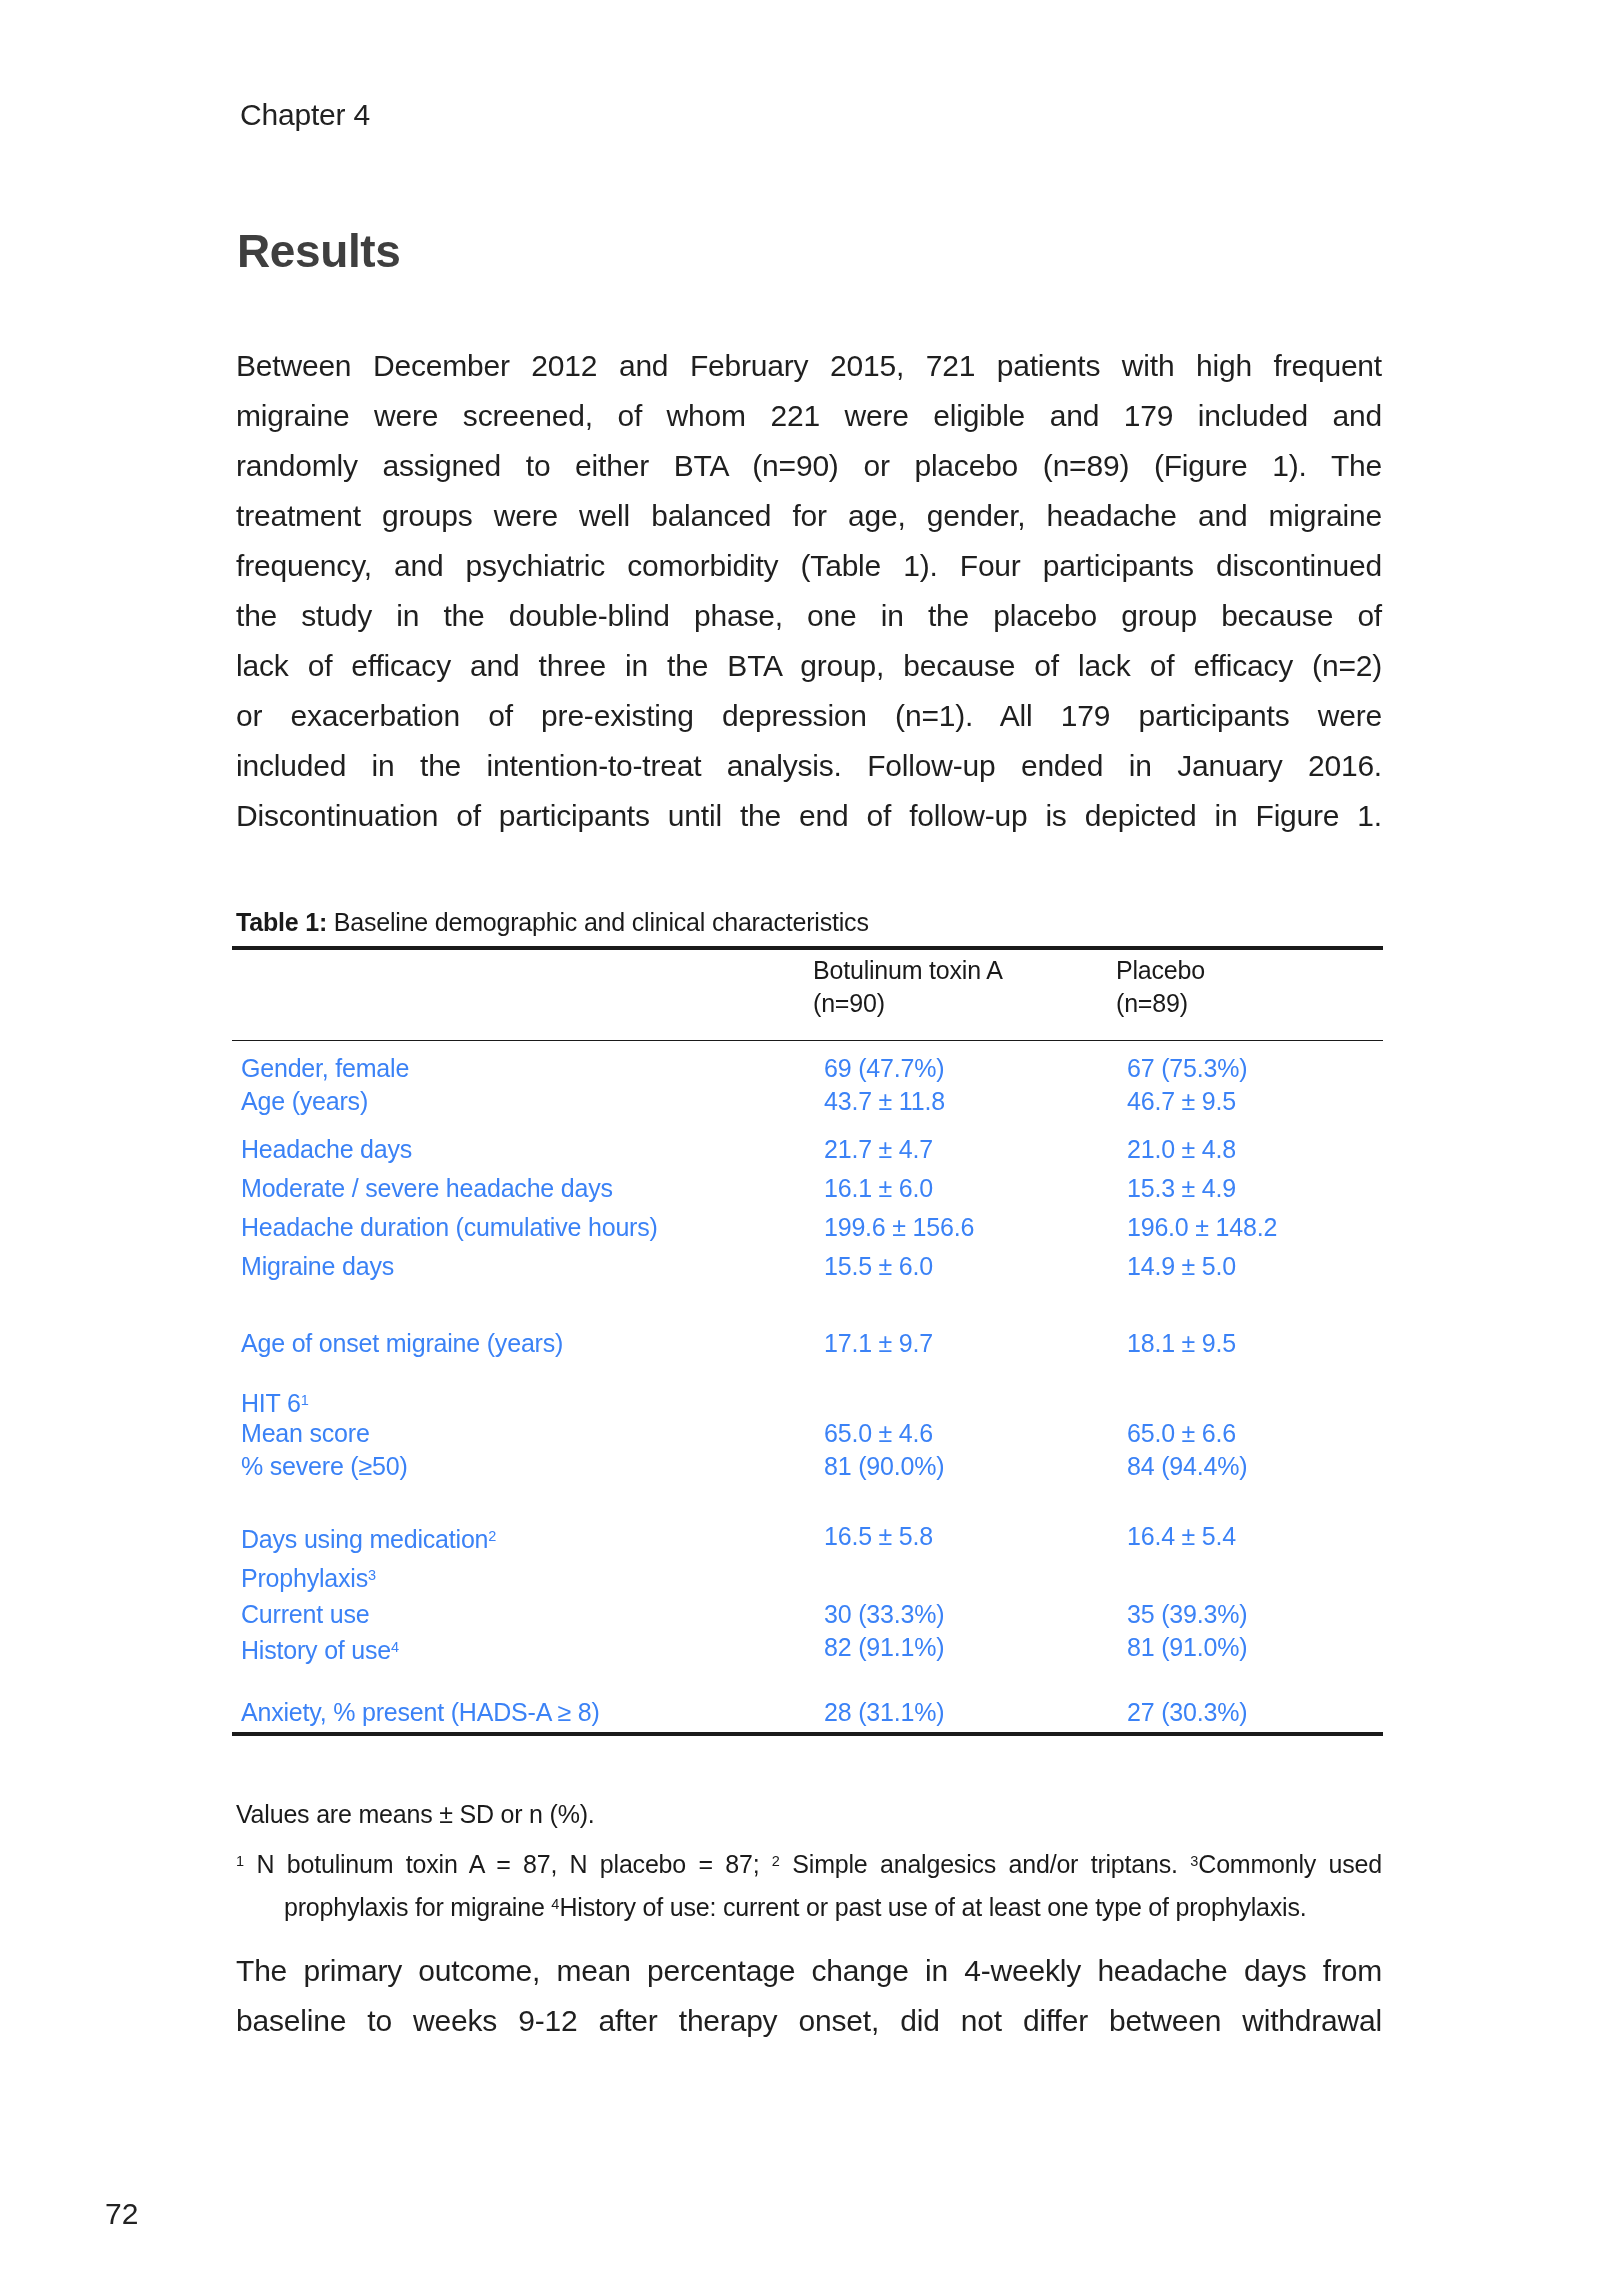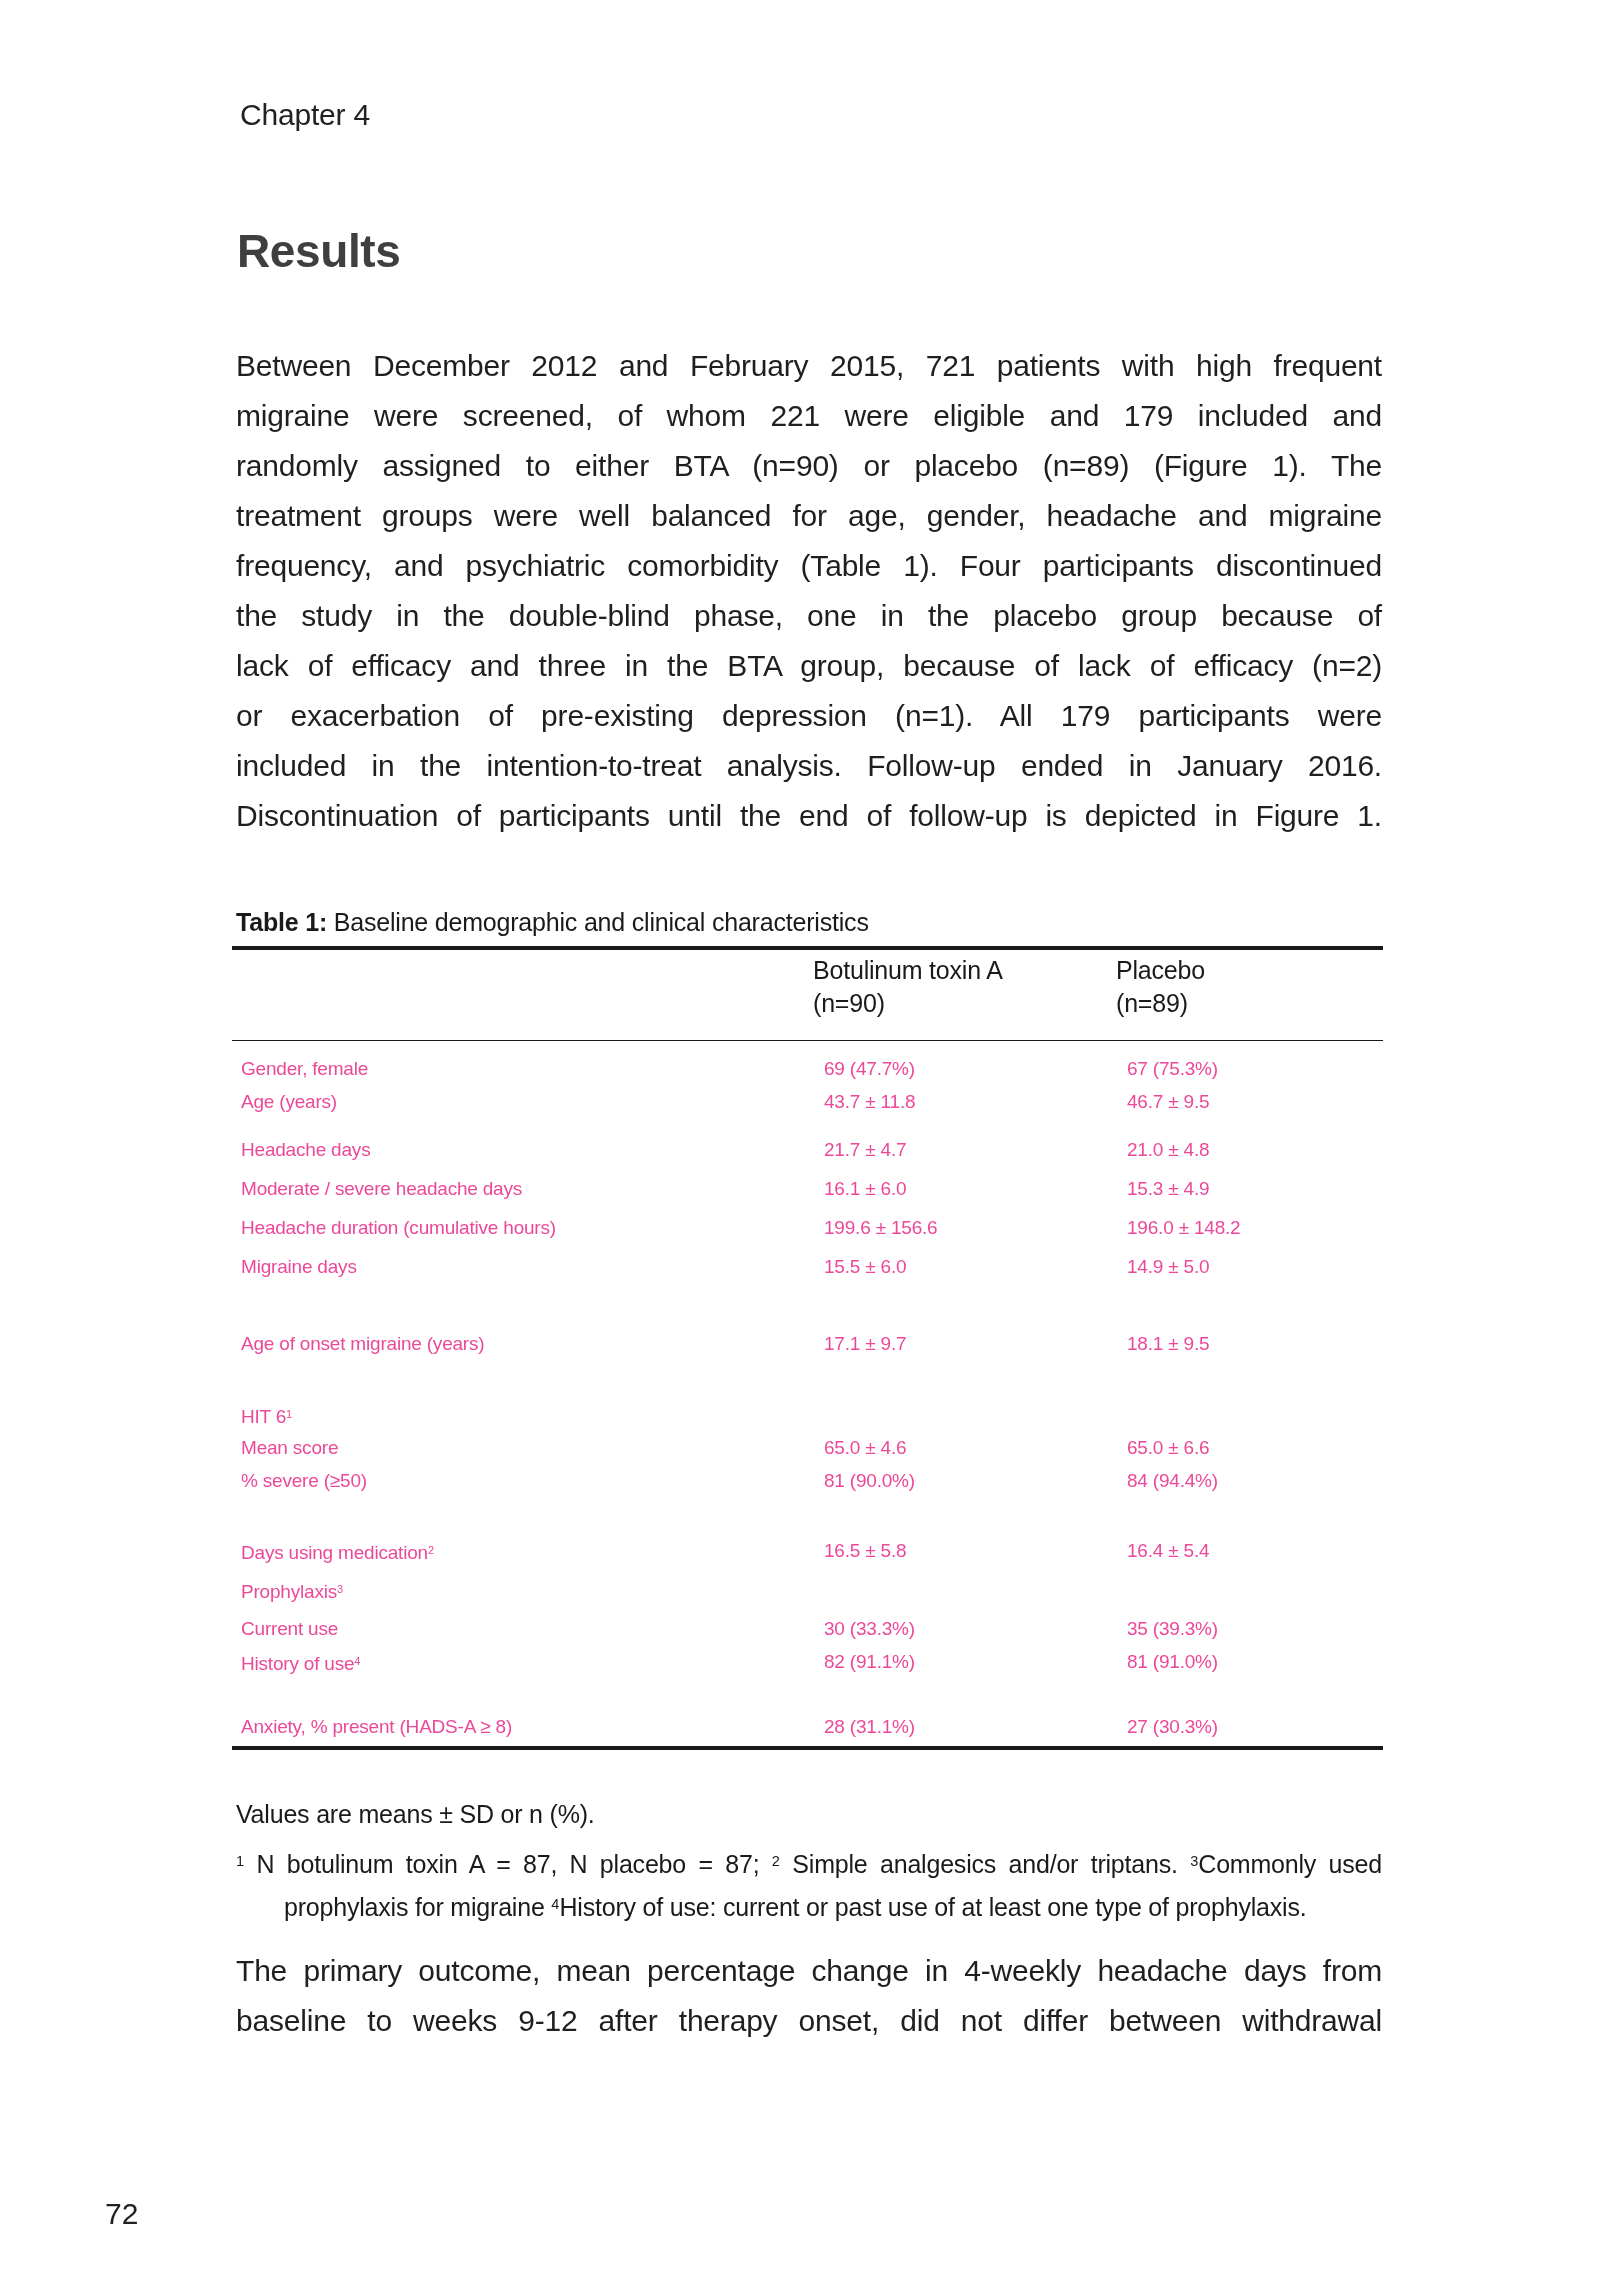--- a/index.html
+++ b/index.html
@@ -81,32 +81,32 @@
     color: #1a1a1a;
     letter-spacing: -0.2px;
   }
   .h-col1 { left: 581px; top: 4.6px; }
   .h-col2 { left: 884px; top: 4.6px; }
   .hcell .hline { display: block; }
   .tbody { margin-top: 4.6px; }
   .trow {
     position: relative;
     height: 33px;
-    font-size: 19px;
+    font-size: 25px;
     line-height: 33px;
-    color: #ec4899;
+    color: #3b82f6;
     letter-spacing: -0.2px;
   }
   .trow .c0 { position: absolute; left: 9px;  white-space: nowrap; }
   .trow .c1 { position: absolute; left: 592px; white-space: nowrap; }
   .trow .c2 { position: absolute; left: 895px; white-space: nowrap; }
   .s0  { margin-top: 0; }
   .s8  { margin-top: 6px; }
   .s14 { margin-top: 10.7px; }
-  .s30 { margin-top: 38px; }
+  .s30 { margin-top: 24px; }
   .s42 { margin-top: 32px; }
   .s44 { margin-top: 15px; }
   .s48 { margin-top: 37px; }
   .s58 { margin-top: 44px; }
   .rule-bottom { margin-top: 3px; }
   .sup {
     font-size: 0.58em;
     vertical-align: 0.45em;
     letter-spacing: 0;
   }

